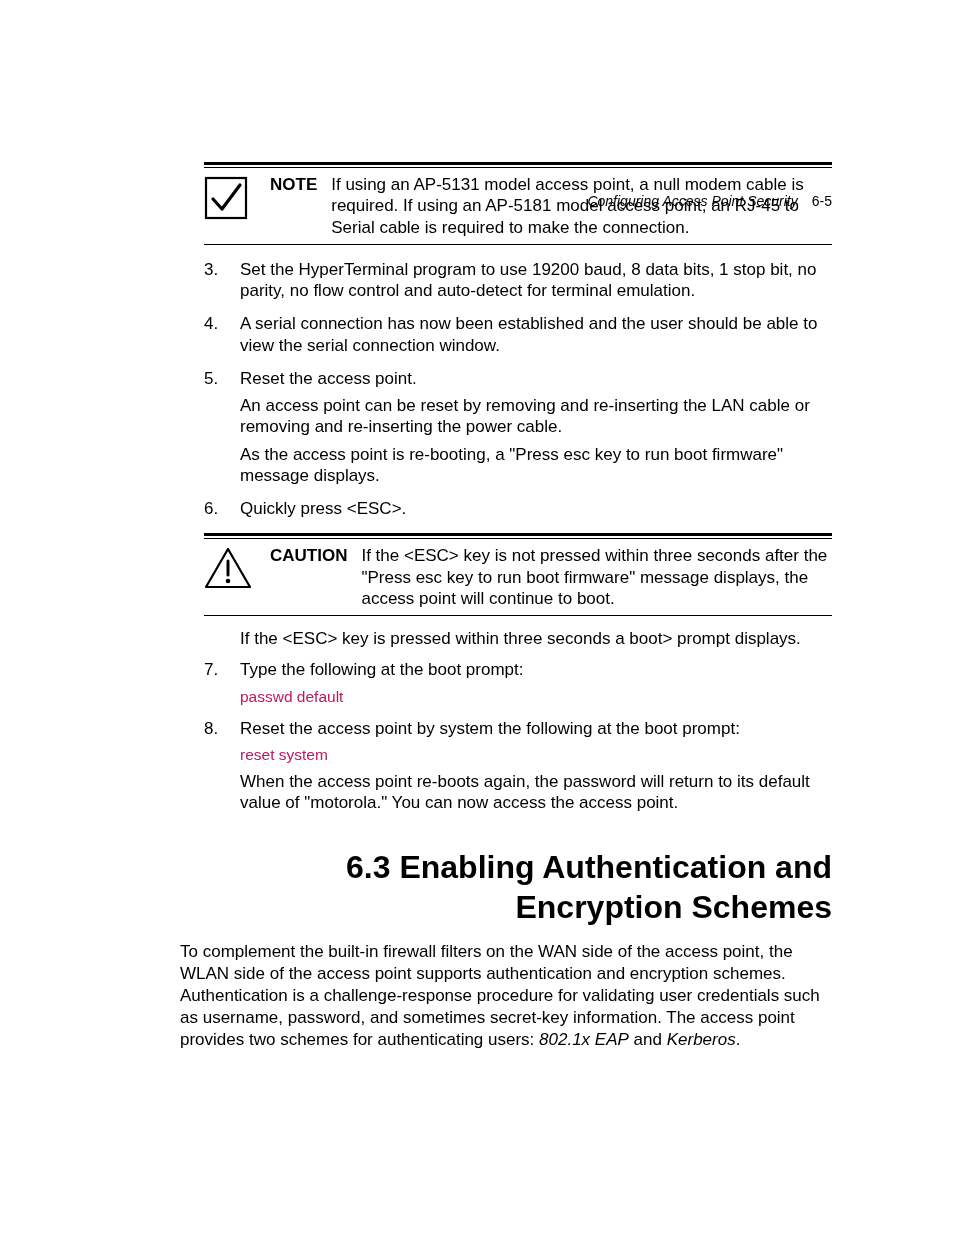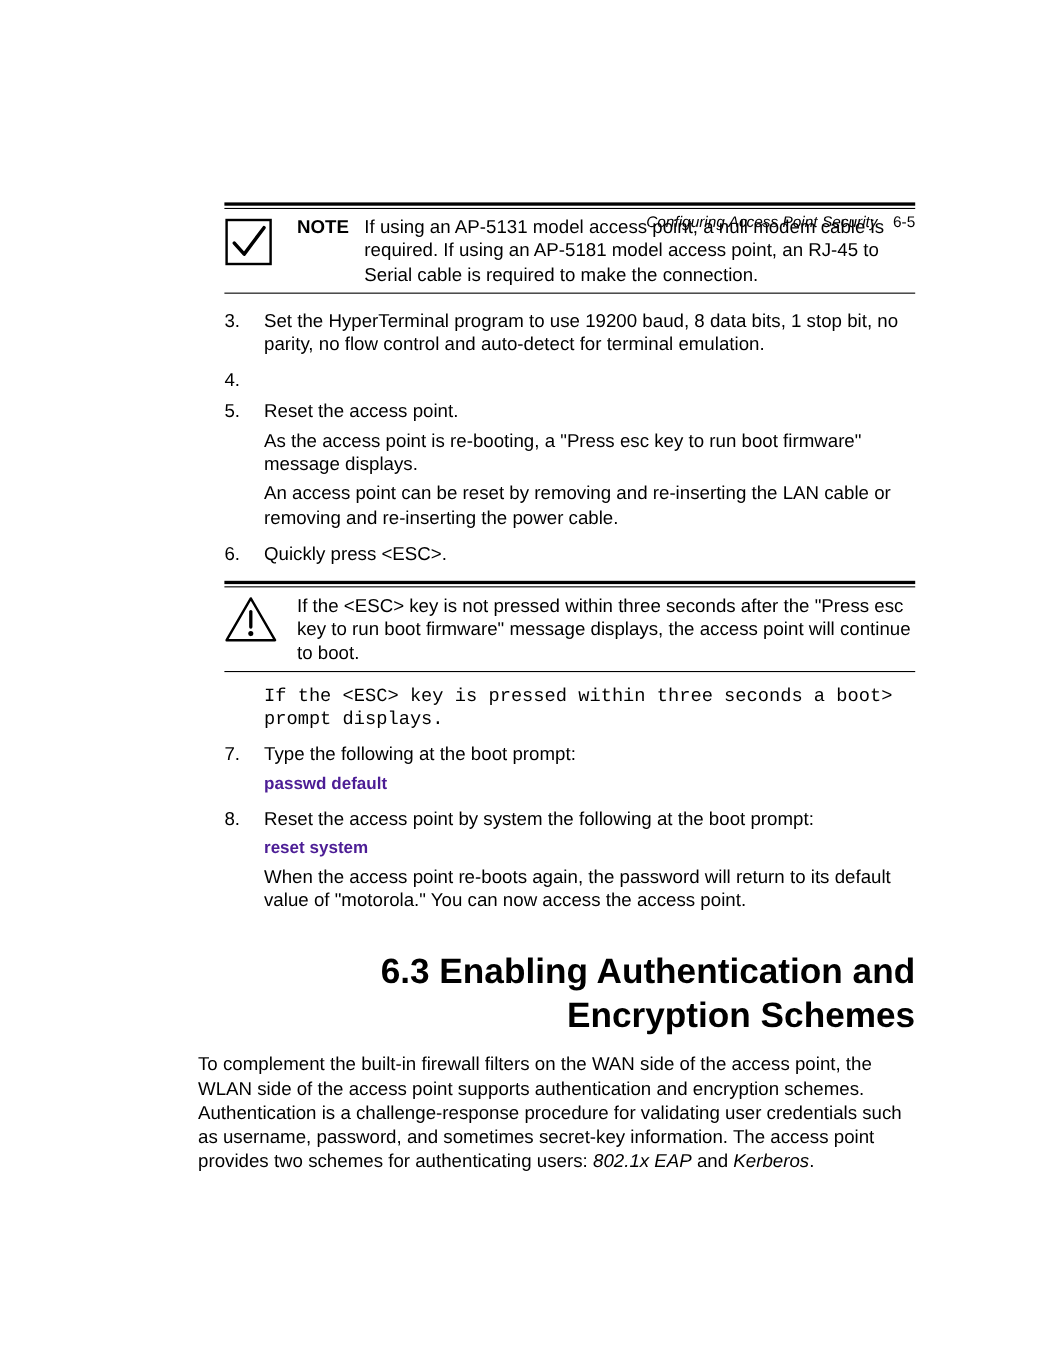--- a/index.html
+++ b/index.html
@@ -9,21 +9,21 @@
     width: 954px;
     height: 1235px;
     font-family: "Helvetica Neue", Helvetica, Arial, sans-serif;
     color: #000;
     background: #fff;
     font-size: 17px;
     line-height: 1.25;
   }
   .page {
     box-sizing: border-box;
-    padding: 100px 122px 0 180px;
+    padding: 78px 122px 0 180px;
     width: 954px;
   }
   .running-head {
     position: absolute;
     top: 193px;
     right: 122px;
     font-size: 14px;
     display: flex;
     align-items: flex-end;
     gap: 14px;
@@ -84,25 +84,25 @@
     text-align: left;
     padding-left: 24px;
   }
   ol.steps .body {
     flex: 1;
   }
   ol.steps .body p {
     margin: 0 0 6px 0;
   }
   .cmd {
-    color: #4c1d95;
-    font-weight: 700;
+    color: #be185d;
+    font-weight: 400;
     font-size: 15.5px;
   }
-  .after-esc { margin: 12px 0 10px 60px; font-family: Liberation Mono, monospace; }
+  .after-esc { margin: 12px 0 10px 60px; }
 
   h2.section {
     font-family: "Helvetica Neue Condensed", "Arial Narrow", Arial, sans-serif;
     font-stretch: condensed;
     font-weight: 700;
     font-size: 32px;
     margin: 28px 0 14px 0;
     letter-spacing: 0px;
     text-align: right;
   }
@@ -143,48 +143,50 @@
     <ol class="steps">
       <li>
         <div class="num">3.</div>
         <div class="body">
           <p>Set the HyperTerminal program to use 19200 baud, 8 data bits, 1 stop bit, no parity, no flow control and auto-detect for terminal emulation.</p>
         </div>
       </li>
       <li>
         <div class="num">4.</div>
         <div class="body">
+          <p>A serial connection has now been established and the user should be able to view the serial connection window.</p>
         </div>
       </li>
       <li>
         <div class="num">5.</div>
         <div class="body">
           <p>Reset the access point.</p>
+          <p>An access point can be reset by removing and re-inserting the LAN cable or removing and re-inserting the power cable.</p>
           <p>As the access point is re-booting, a "Press esc key to run boot firmware" message displays.</p>
-          <p>An access point can be reset by removing and re-inserting the LAN cable or removing and re-inserting the power cable.</p>
         </div>
       </li>
       <li>
         <div class="num">6.</div>
         <div class="body">
           <p>Quickly press &lt;ESC&gt;.</p>
         </div>
       </li>
     </ol>
 
     <div class="callout-wrap" style="margin-top:8px;">
       <div class="callout-inner">
         <div class="callout-icon">
           <svg width="48" height="42" viewBox="0 0 48 42">
             <path d="M24 2 L46 40 L2 40 Z" fill="none" stroke="#000" stroke-width="2.2" stroke-linejoin="round"></path>
             <line x1="24" y1="14" x2="24" y2="28" stroke="#000" stroke-width="3" stroke-linecap="round"></line>
             <circle cx="24" cy="34" r="2.3" fill="#000"></circle>
           </svg>
         </div>
         <div class="callout-body">
+          <div class="callout-label">CAUTION</div>
           <div class="callout-text">If the &lt;ESC&gt; key is not pressed within three seconds after the "Press esc key to run boot firmware" message displays, the access point will continue to boot.</div>
         </div>
       </div>
     </div>
 
     <p class="after-esc">If the &lt;ESC&gt; key is pressed within three seconds a boot&gt; prompt displays.</p>
 
     <ol class="steps" style="margin-top:0;">
       <li>
         <div class="num">7.</div>

